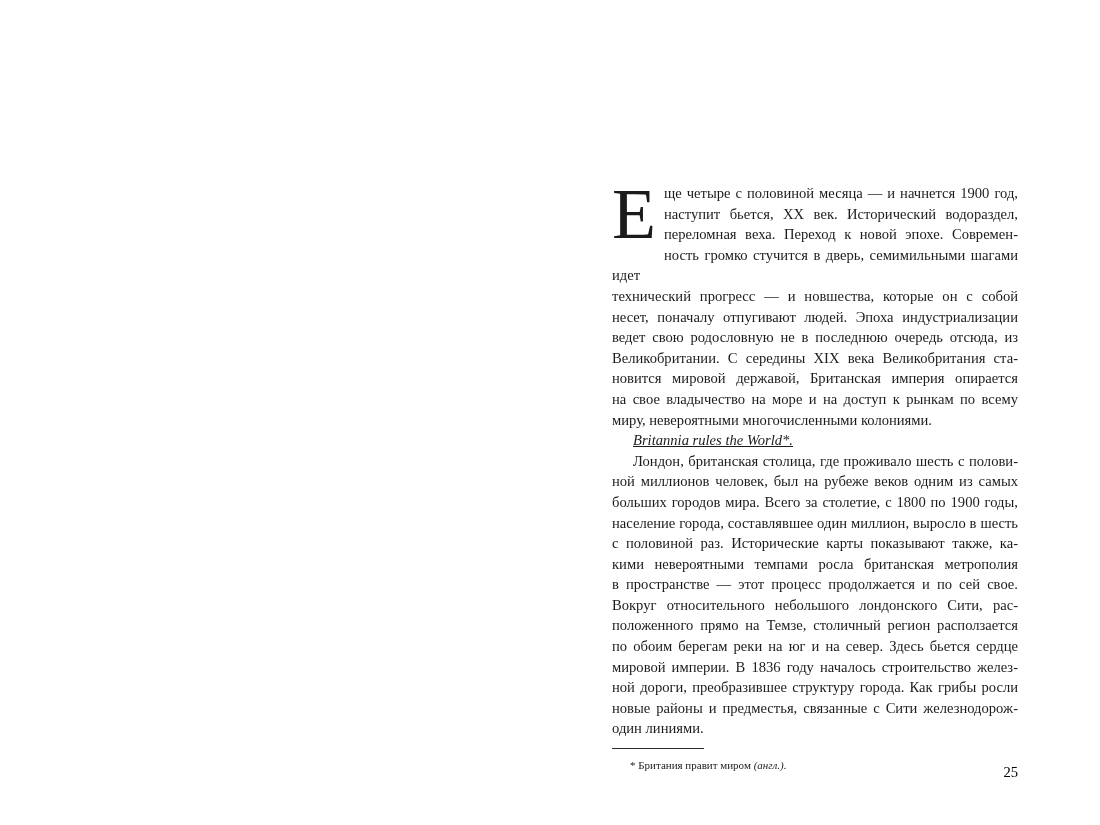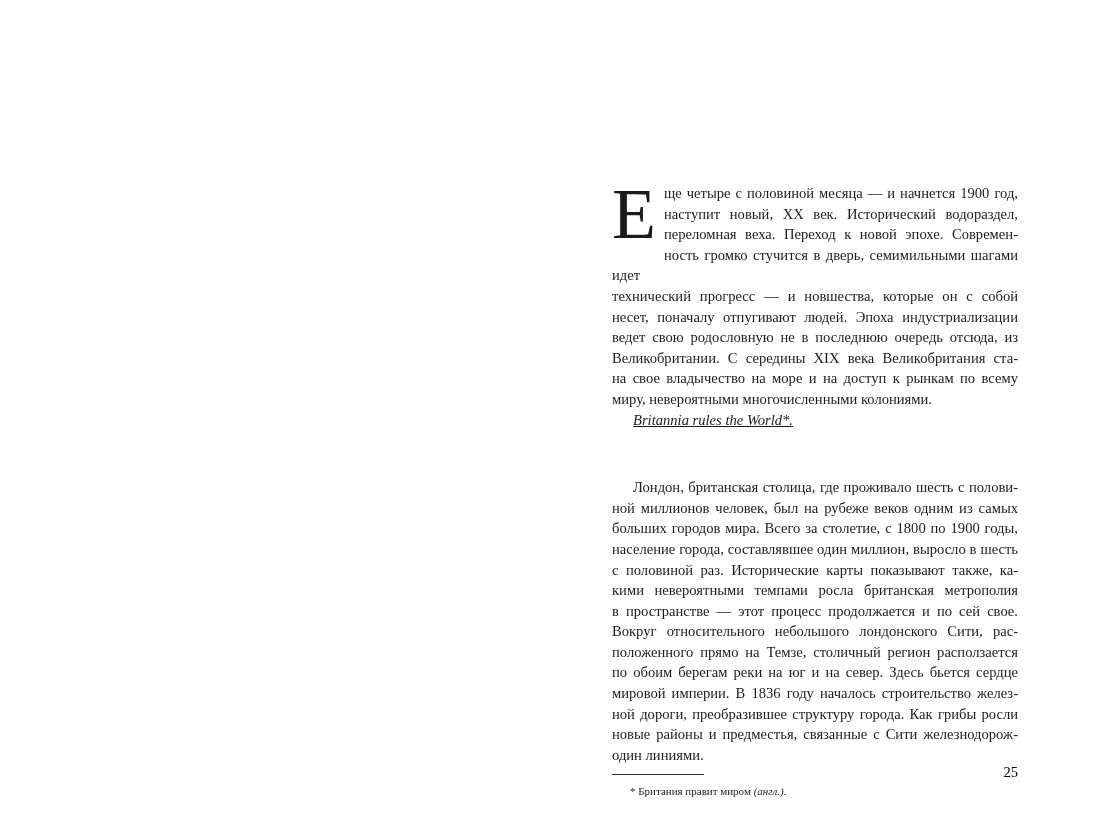--- a/index.html
+++ b/index.html
@@ -34,21 +34,21 @@
     line-height: 62px;
     height: 62px;
     margin: 0 8px 0 0;
     color: #1b1b1b;
   }
   .para2 {
     font-style: italic;
     text-indent: 21px;
     text-decoration: underline;
   }
-  .para3 .line:first-child { text-indent: 21px; margin-top: 47px; }
+  .para3 .line:first-child { text-indent: 21px; }
   .footnote-block { margin-top: 9px; }
   .footnote-rule {
     width: 92px;
     height: 0;
     border-top: 1px solid #2a2a2a;
   }
   .footnote {
     font-size: 11px;
     line-height: 20px;
     margin-top: 6px;
@@ -69,27 +69,28 @@
 <body>
 
 <div class="page">
 
   <div class="text-column">
 
     <div class="para para1">
       <span class="dropcap">Е</span>
       <div class="lines">
           <div class="line">ще четыре с половиной месяца — и начнется 1900 год,</div>
-          <div class="line">наступит новый, XX век. Исторический водораздел,</div>
+          <div class="line">наступит бьется, XX век. Исторический водораздел,</div>
           <div class="line">переломная веха. Переход к новой эпохе. Современ-</div>
           <div class="line">ность громко стучится в дверь, семимильными шагами идет</div>
           <div class="line">технический прогресс — и новшества, которые он с собой</div>
           <div class="line">несет, поначалу отпугивают людей. Эпоха индустриализации</div>
           <div class="line">ведет свою родословную не в последнюю очередь отсюда, из</div>
           <div class="line">Великобритании. С середины XIX века Великобритания ста-</div>
+          <div class="line">новится мировой державой, Британская империя опирается</div>
           <div class="line">на свое владычество на море и на доступ к рынкам по всему</div>
           <div class="line last">миру, невероятными многочисленными колониями.</div>
         </div>
     </div>
 
     <div class="para para2">Britannia rules the World*.</div>
 
     <div class="para para3">
       <div class="lines">
           <div class="line">Лондон, британская столица, где проживало шесть с полови-</div>

